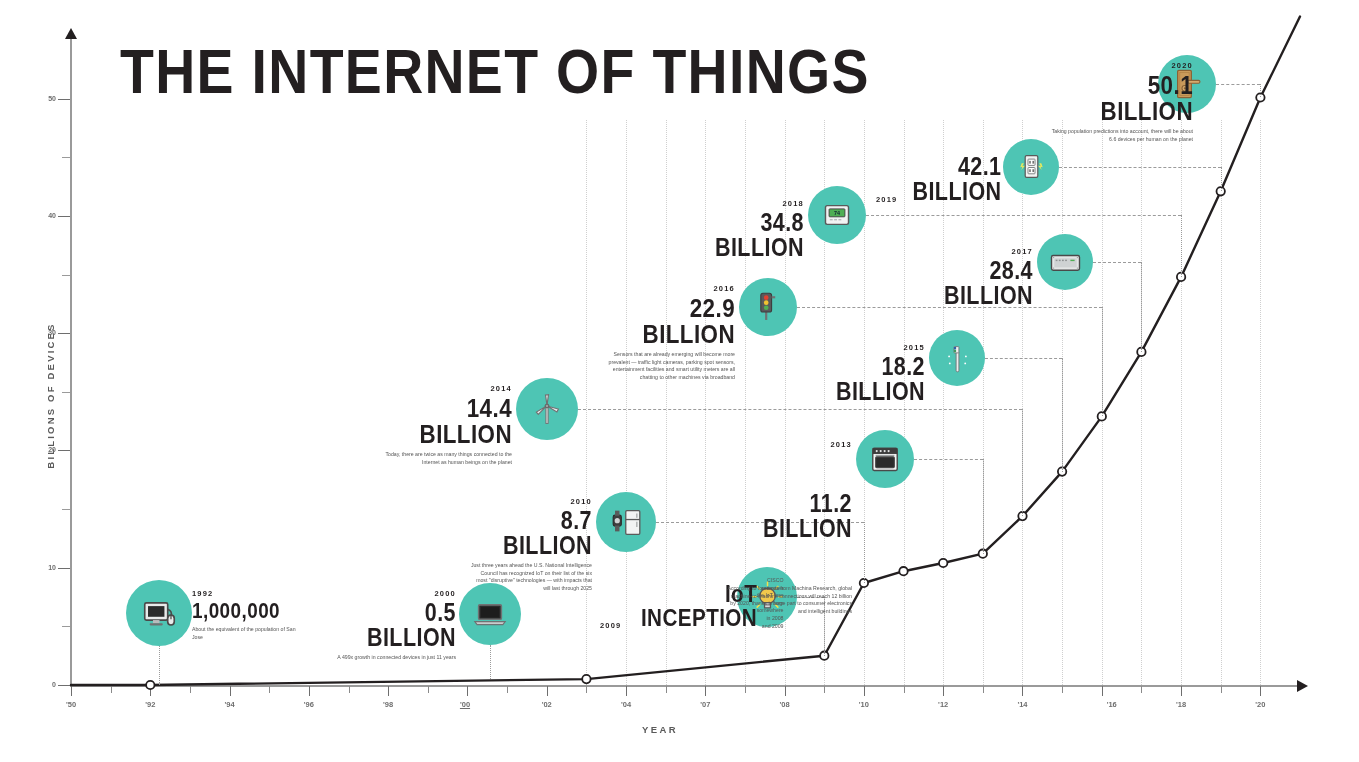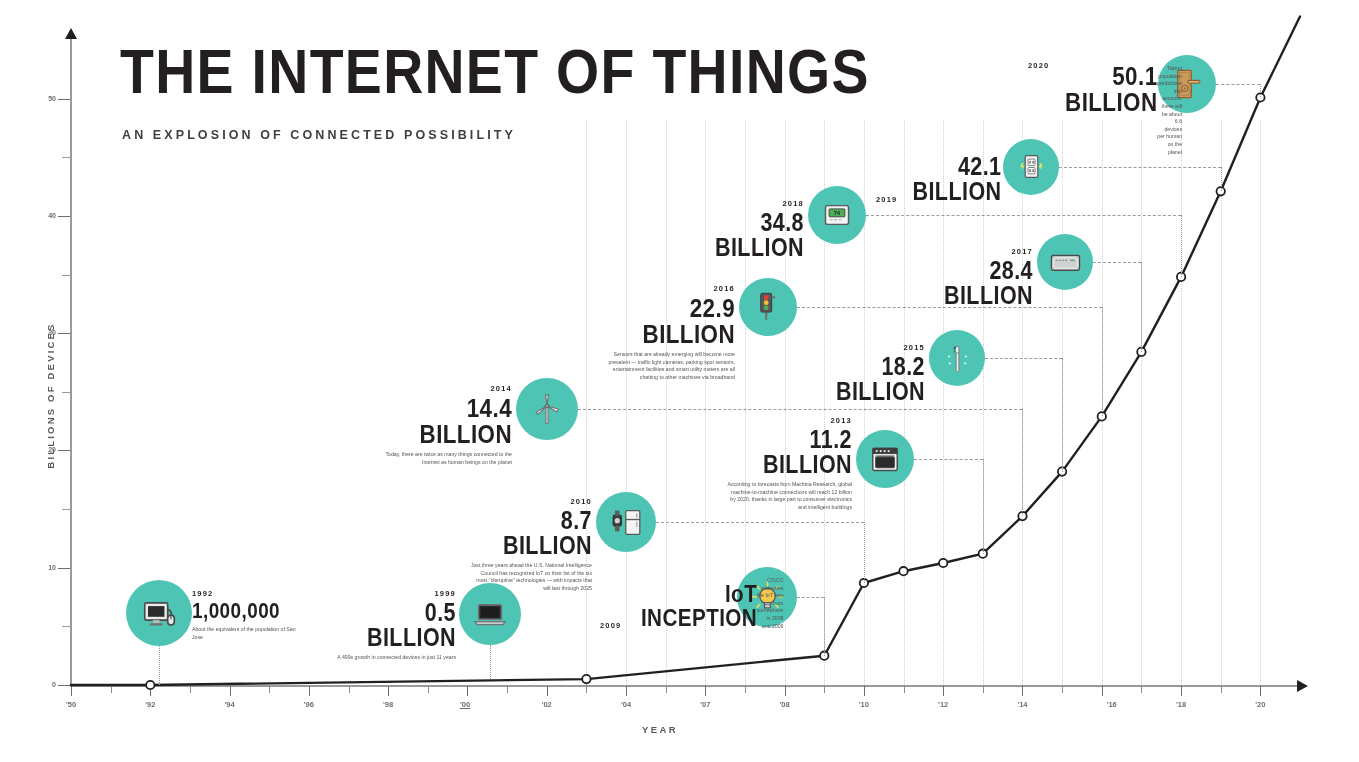--- a/index.html
+++ b/index.html
@@ -54,21 +54,20 @@
 
   .leader{position:absolute;border-top:1px dashed #9b9b9b;height:0;}
   .leader-v{position:absolute;border-left:1px dotted #9b9b9b;width:0;}
 </style>
 </head>
 <body>
 
 <div id="stage">
 
   <div class="title">THE INTERNET OF THINGS</div>
-  <div class="subtitle">AN EXPLOSION OF CONNECTED POSSIBILITY</div>
 
   <div class="axis-line" id="yaxis"></div>
   <div class="axis-line" id="xaxis"></div>
   <div class="arrow-up"></div>
   <div class="arrow-right"></div>
   <div class="ylabel">BILLIONS OF DEVICES</div>
   <div class="xlabel">YEAR</div>
 
   <div id="ticks-y">
       <div class="ytick major" style="top: 685px;"></div>
@@ -221,21 +220,21 @@
         <div class="co-desc">About the equivalent of the population of San Jose</div>
       </div>
       <div class="bubble" style="position: absolute; left: 459px; top: 583px; width: 62px; height: 62px; margin-left: 0px;">
         <svg width="38" height="38" viewBox="0 0 38 38">
           <rect x="7.6" y="9.88" width="22.8" height="14.44" rx="1.14" fill="#2b2b2b" stroke="#6f7273" stroke-width="1.52"></rect>
        <rect x="9.88" y="12.16" width="18.24" height="10.26" fill="#1d1d1d"></rect>
        <path d="M3.8 26.6 L34.2 26.6 L31.92 29.64 L6.08 29.64 Z" fill="#c9cccd" stroke="#6f7273" stroke-width="1.14"></path>
         </svg>
       </div>
       <div style="position: absolute; left: 330px; top: 589px; width: 126px; display: flex; flex-direction: column; align-items: flex-end; text-align: right;">
-        <div class="co-year">1999</div>
+        <div class="co-year">2000</div>
         <div class="co-val" style="font-size: 25px; transform-origin: right center; margin-top: 2px;">0.5 BILLION</div>
         <div class="co-desc">A 499x growth in connected devices in just 11 years</div>
       </div>
       <div class="bubble" style="position: absolute; left: 737px; top: 567px; width: 60px; height: 60px; margin-left: 0px;">
         <svg width="37" height="37" viewBox="0 0 37 37">
           <g stroke="#f2e14c" stroke-width="1.48" stroke-linecap="round">
          <line x1="18.5" y1="2.96" x2="18.5" y2="6.66"></line>
          <line x1="8.14" y1="7.4" x2="10.73" y2="9.99"></line>
          <line x1="28.86" y1="7.4" x2="26.27" y2="9.99"></line>
          <line x1="3.7" y1="17.76" x2="7.4" y2="17.76"></line>
@@ -277,21 +276,21 @@
        <g fill="#e4e6e6">
             <circle cx="9.72" cy="10.08" r="1.08"></circle>
             <circle cx="13.68" cy="10.08" r="1.08"></circle>
             <circle cx="17.64" cy="10.08" r="1.08"></circle>
             <circle cx="21.6" cy="10.08" r="1.08"></circle>
           </g>
        <rect x="8.64" y="15.84" width="18.72" height="10.8" rx="1.08" fill="#2b2b2b" stroke="#4a4a4a" stroke-width="1.08"></rect>
        <line x1="8.64" y1="14.4" x2="27.36" y2="14.4" stroke="#9a9d9e" stroke-width="1.08"></line>
         </svg>
       </div>
-      <div style="position: absolute; left: 724px; top: 416px; width: 128px; display: flex; flex-direction: column; align-items: flex-end; text-align: right;">
+      <div style="position: absolute; left: 724px; top: 440px; width: 128px; display: flex; flex-direction: column; align-items: flex-end; text-align: right; gap: 40px;">
         <div class="co-year">2013</div>
         <div class="co-val" style="font-size: 25px; transform-origin: right center; margin-top: 2px;">11.2 BILLION</div>
         <div class="co-desc">According to forecasts from Machina Research, global machine-to-machine connections will reach 12 billion by 2020, thanks in large part to consumer electronics and intelligent buildings</div>
       </div>
       <div class="bubble" style="position: absolute; left: 516px; top: 378px; width: 62px; height: 62px; margin-left: 0px;">
         <svg width="38" height="38" viewBox="0 0 38 38">
           <rect x="17.86" y="15.96" width="2.28" height="17.48" fill="#cfd2d3" stroke="#6f7273" stroke-width="0.95"></rect>
        <g stroke="#6f7273" stroke-width="1.14" fill="#e9eaea">
          <path d="M19 15.2 L20.52 4.56 L17.48 4.94 Z"></path>
          <path d="M19 15.96 L30.4 19 L28.88 22.04 Z"></path>
@@ -400,20 +399,20 @@
       </div>
       <div class="bubble" style="position: absolute; left: 1158px; top: 55px; width: 58px; height: 58px; margin-left: 0px;">
         <svg width="36" height="36" viewBox="0 0 36 36">
           <rect x="8.64" y="4.32" width="13.68" height="27.36" rx="1.08" fill="#c99a5b" stroke="#8a6235" stroke-width="1.26"></rect>
        <rect x="10.8" y="6.48" width="9.36" height="23.04" fill="none" stroke="#b08044" stroke-width="0.72"></rect>
        <rect x="18.72" y="14.4" width="12.24" height="2.88" rx="1.44" fill="#d7ac6e" stroke="#8a6235" stroke-width="1.08"></rect>
        <circle cx="15.84" cy="22.32" r="2.88" fill="#d7ac6e" stroke="#8a6235" stroke-width="1.08"></circle>
        <circle cx="15.84" cy="22.32" r="1.08" fill="#8a6235"></circle>
         </svg>
       </div>
-      <div style="position: absolute; left: 1028px; top: 61px; width: 142px; display: flex; text-align: right;">
+      <div style="position: absolute; left: 1051px; top: 61px; width: 142px; display: flex; flex-direction: column; align-items: flex-end; text-align: right;">
         <div class="co-year">2020</div>
         <div class="co-val" style="font-size: 26px; transform-origin: right center; margin-top: 2px;">50.1 BILLION</div>
         <div class="co-desc">Taking population predictions into account, there will be about 6.6 devices per human on the planet</div>
       </div>
     </div>
 
 </div>
 
 </body></html>

